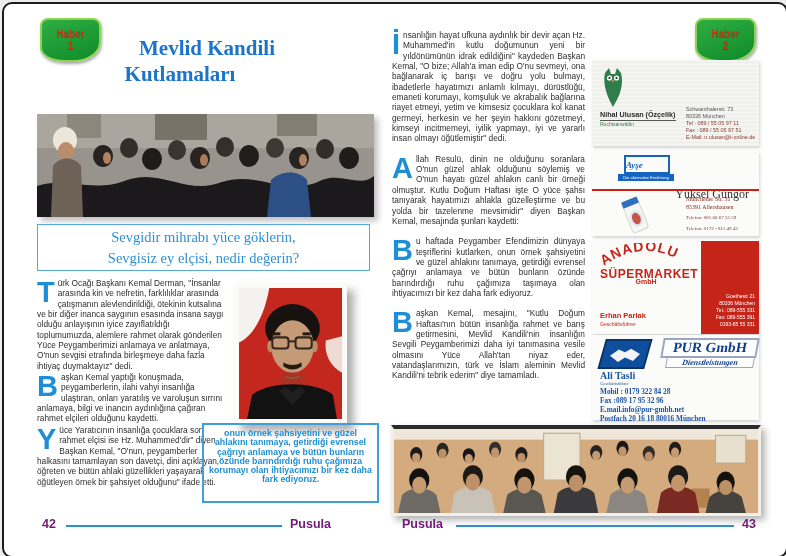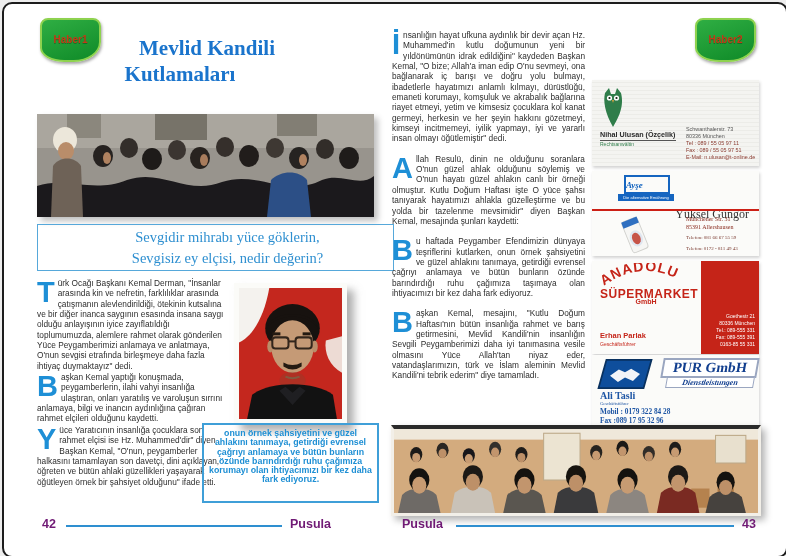--- a/index.html
+++ b/index.html
@@ -3,54 +3,54 @@
 <meta charset="utf-8">
 <style>
   html,body{margin:0;padding:0;background:#ededed;font-family:"Liberation Sans",sans-serif;}
   .spread{position:relative;width:782px;height:552px;margin:2px;background:#ffffff;
           border:2px solid #1c1c1c;border-radius:10px;overflow:hidden;}
   
   .badge{position:absolute;width:57px;height:40px;
          background:linear-gradient(160deg,#2fae43,#0f8a28);
          border:2px solid #8ed24f;border-radius:8px 8px 45% 40%/8px 8px 20px 14px;
          box-shadow:1px 2px 3px rgba(0,0,0,.35);
-         display:flex;flex-direction:row;align-items:center;justify-content:center;
+         display:flex;flex-direction:column;align-items:center;justify-content:center;
          color:#c23a18;font-weight:bold;font-size:10px;line-height:12px;text-shadow:0 1px 0 rgba(0,0,0,.25);}
   .badge-1{left:36px;top:14px;}
   .badge-2{left:691px;top:14px;}
   
   .title{position:absolute;left:93px;top:31px;width:232px;text-align:center;
          font-family:"Liberation Serif",serif;font-weight:bold;color:#1a74cc;
          font-size:21px;line-height:26px;}
   .title .t2{transform:translateX(-6px);}
   .title .t3{transform:translateX(-33px);}
   .photo{position:absolute;overflow:hidden;}
   .crowd{left:33px;top:110px;width:337px;height:103px;box-shadow:4px 4px 6px rgba(0,0,0,.25);}
   .ph{display:block;width:100%;height:100%;}
   .quote-box{position:absolute;left:33px;top:220px;width:331px;height:45px;
              border:1px solid #56a8da;display:flex;flex-direction:column;align-items:center;justify-content:center;
-             font-family:"Liberation Serif",serif;color:#2e8fd0;font-size:14.5px;line-height:21px;padding-left:24px;}
+             font-family:"Liberation Serif",serif;color:#2e8fd0;font-size:14.5px;line-height:21px;}
   .body-left{position:absolute;left:33px;top:274px;width:188px;
              font-size:8.3px;line-height:10.35px;color:#2d2d2d;text-align:left;}
   .para{margin:0 0 1px 0;}
   .dropcap{float:left;font-weight:bold;font-size:29px;line-height:26px;color:#1e8fd6;margin:1px 3px 0 0;
            font-family:"Liberation Sans",sans-serif;}
   .portrait{left:230px;top:279px;width:103px;height:131px;border:5px solid #fbfbf8;
             box-shadow:7px 7px 8px rgba(110,110,110,.55);}
   .highlight-box{position:absolute;left:198px;top:419px;width:167px;min-height:68px;
                  border:2px solid #3f9fd8;padding:4px 3px;text-align:center;
                  color:#1e8fd4;font-weight:bold;font-size:8.8px;line-height:9.3px;}
   .footer{position:absolute;color:#701a75;font-size:12.5px;font-weight:bold;}
   .rule{position:absolute;height:2px;background:#2e8fd0;}
   
   .body-right{position:absolute;left:388px;top:26px;width:193px;
               font-size:8.3px;line-height:10.35px;color:#2d2d2d;text-align:justify;}
   .body-right .para{margin:0 0 10px 0;}
   
-  .ad{position:absolute;left:588px;width:167px;background:#fbfbf9;box-shadow:1px 2px 3px rgba(0,0,0,.18);margin-top:20px;}
+  .ad{position:absolute;left:588px;width:167px;background:#fbfbf9;box-shadow:1px 2px 3px rgba(0,0,0,.18);}
   .ad-lawyer{top:56px;height:86px;background:repeating-linear-gradient(0deg,#f4f4f1 0 3px,#ececE8 3px 4px);}
   .owl{position:absolute;left:9px;top:6px;width:24px;height:42px;}
   .lawyer-name{position:absolute;left:8px;top:50px;font-size:7.2px;font-weight:bold;color:#2a2a2a;
                border-bottom:1px solid #555;padding-bottom:1px;}
   .lawyer-role{position:absolute;left:8px;top:61px;font-size:5px;color:#2f7d4a;}
   .lawyer-contact{position:absolute;left:94px;top:46px;font-size:5.4px;line-height:7px;color:#8b3b30;}
   .lawyer-contact .adr{color:#555;}
   .ad-food{top:147px;height:85px;}
   .ayse-box{position:absolute;left:32px;top:4px;width:42px;height:15px;border:2px solid #1565c0;
             display:flex;align-items:center;justify-content:flex-start;

